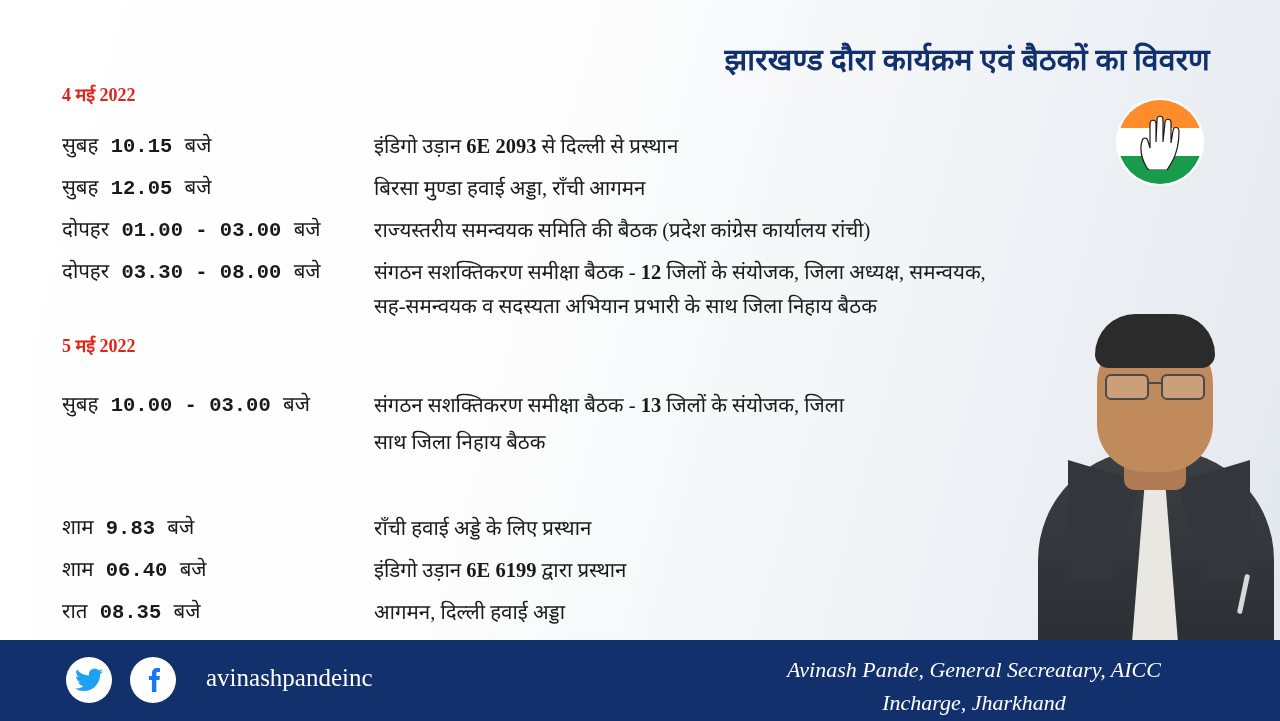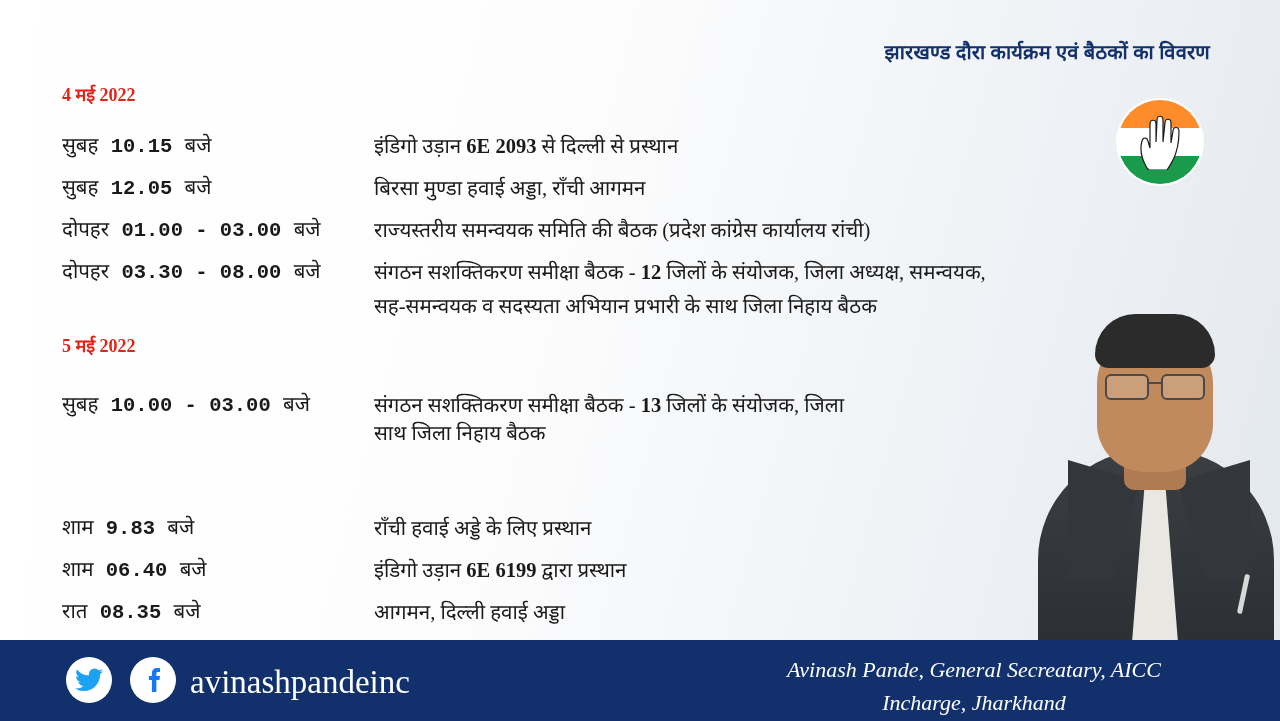--- a/index.html
+++ b/index.html
@@ -24,21 +24,21 @@
   .left-band {
     position: absolute;
     left: 0; top: 0;
     width: 30px; height: 641px;
     background: #ffffff;
   }
   .header-title {
     position: absolute;
     right: 70px;
     top: 38px;
-    font-size: 20px;
+    font-size: 30px;
     font-weight: bold;
     color: #12306b;
     letter-spacing: 0.2px;
     white-space: nowrap;
   }
   
   .logo {
     position: absolute;
     right: 78px;
     top: 100px;
@@ -211,23 +211,23 @@
     border-radius: 50%;
     background: #ffffff;
     display: flex;
     align-items: center;
     justify-content: center;
   }
   #twitter-icon { left: 66px; }
   #facebook-icon { left: 130px; }
   .handle {
     position: absolute;
-    left: 190px;
+    left: 206px;
     top: 24px;
-    font-size: 33px;
+    font-size: 25px;
     color: #ffffff;
     font-family: "Liberation Serif", serif;
   }
   .credit {
     position: absolute;
     right: 96px;
     top: 13px;
     text-align: center;
     color: #ffffff;
     font-style: italic;
@@ -294,21 +294,21 @@
   </div>
 
   <div class="date-heading" id="date2">5 मई 2022</div>
 
   <div class="row" style="top:392px">
     <div class="time">
       <span>सुबह </span><b>10.00 - 03.00</b><span> बजे</span>
     </div>
     <div class="desc">
       <span>संगठन सशक्तिकरण समीक्षा बैठक - </span><b>13</b><span> जिलों के संयोजक, जिला</span>
-      <span class="cont" style="margin-top:0">साथ जिला निहाय बैठक</span>
+      <span class="cont" style="margin-top:9px">साथ जिला निहाय बैठक</span>
     </div>
   </div>
 
   <div class="row" style="top:515px">
     <div class="time">
       <span>शाम </span><b>9.83</b><span> बजे</span>
     </div>
     <div class="desc">
       <span>राँची हवाई अड्डे के लिए प्रस्थान</span>
     </div>

